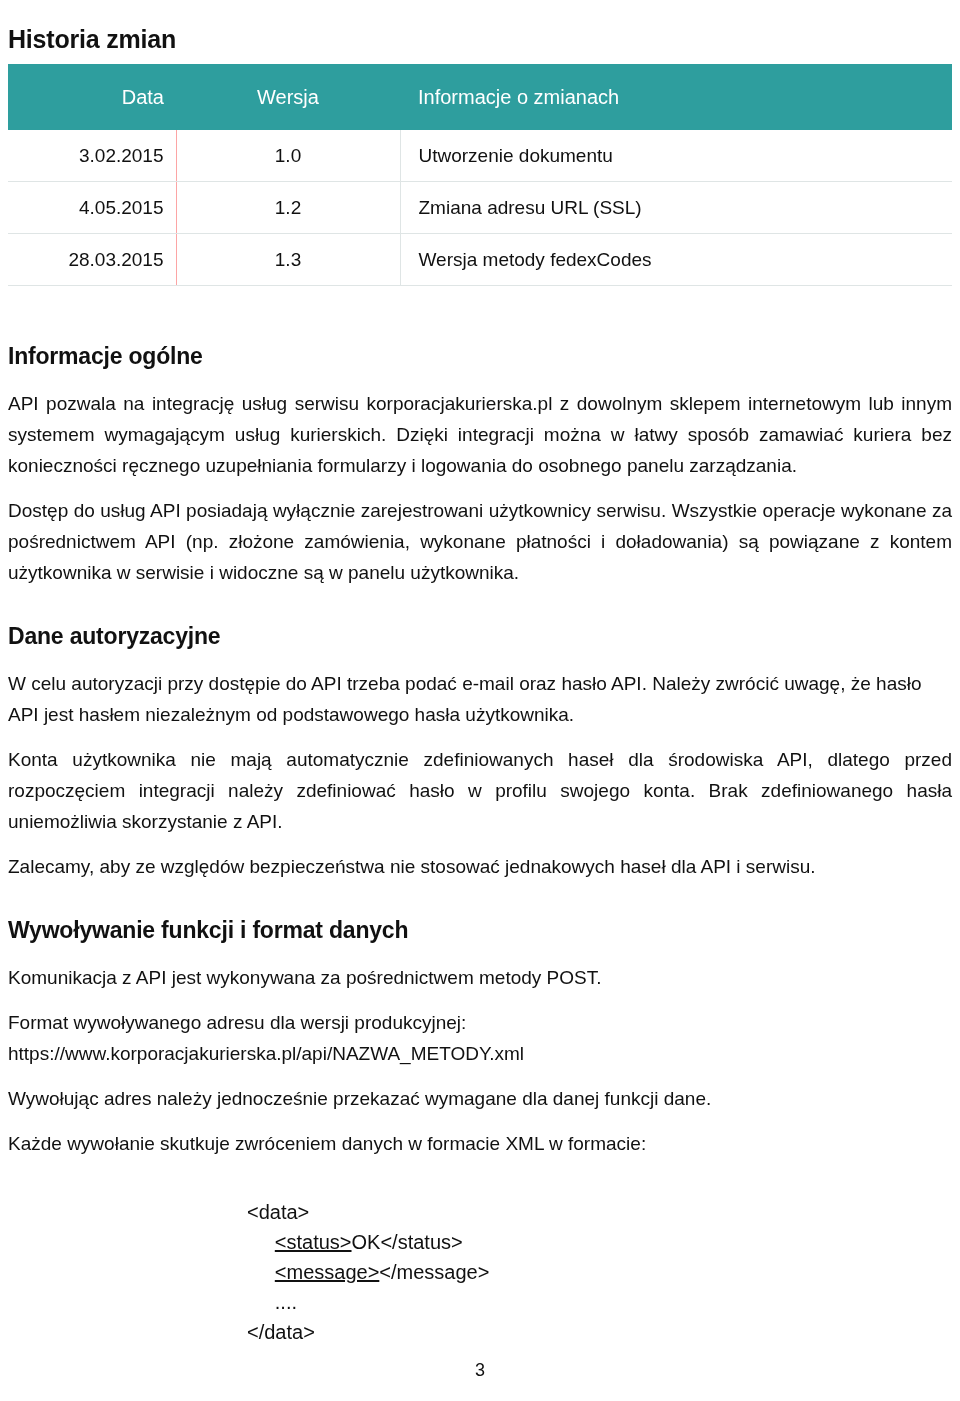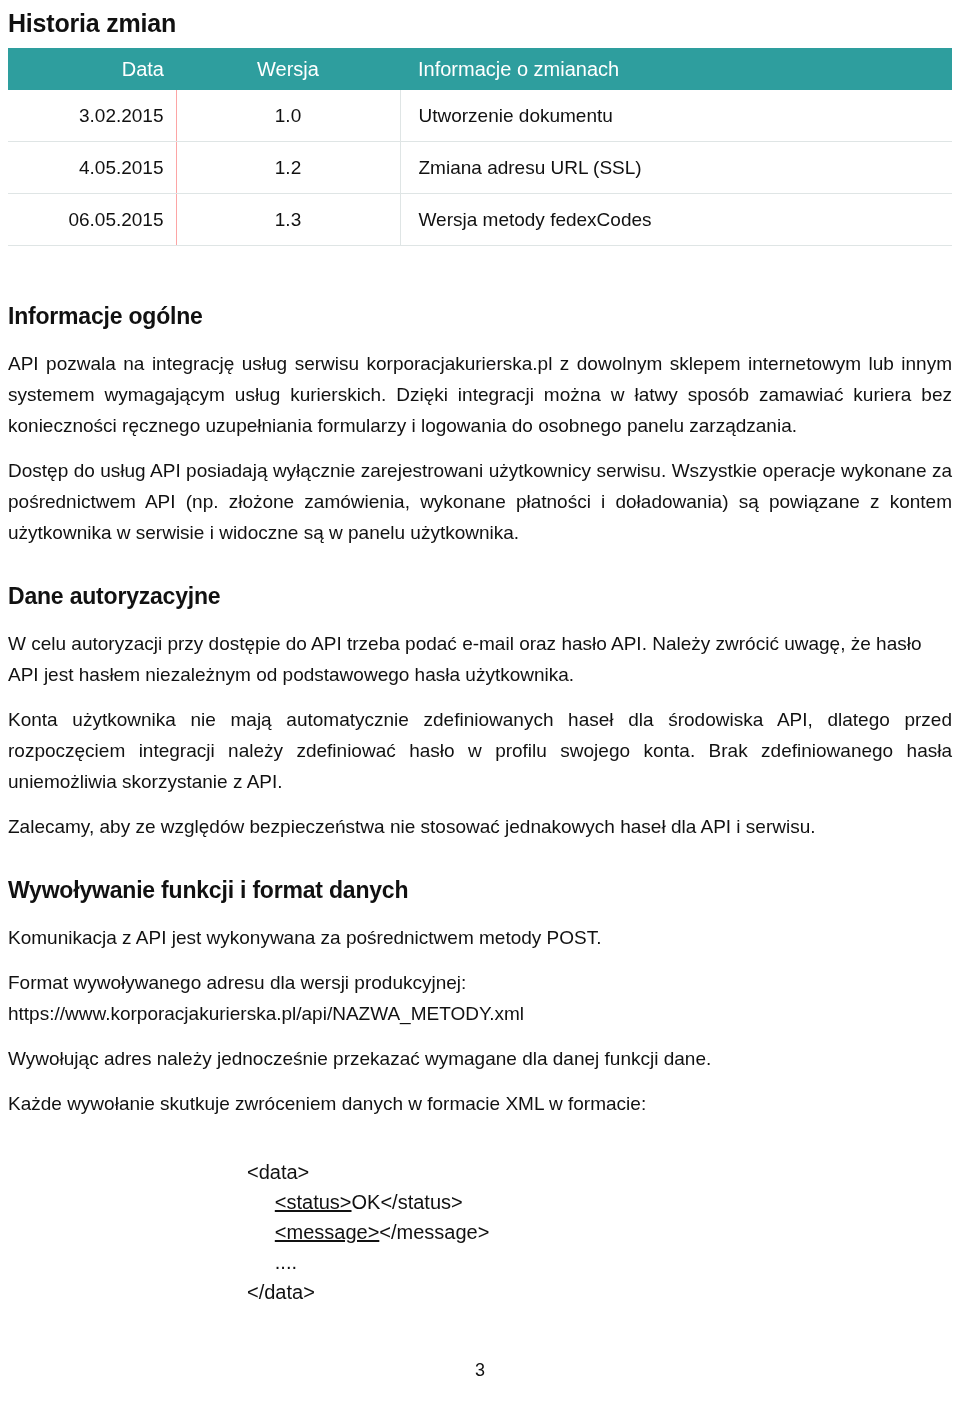--- a/index.html
+++ b/index.html
@@ -18,21 +18,21 @@
   .page {
     position: relative;
     width: 960px;
     height: 1401px;
     padding: 0;
     box-sizing: border-box;
   }
   .content {
     position: absolute;
     left: 8px;
-    top: 0;
+    top: 16px;
     width: 944px;
   }
 
   
   h1.doc-h {
     font-size: 25px;
     font-weight: bold;
     letter-spacing: -0.2px;
     margin: 8px 0 0 0;
     line-height: 30px;
@@ -54,21 +54,21 @@
     border-collapse: collapse;
     table-layout: fixed;
   }
   .history-table thead th {
     background: #2e9e9e;
     color: #ffffff;
     font-weight: normal;
     font-size: 20px;
     height: 42px;
     vertical-align: middle;
-    padding: 0 12px;
+    padding: 12px 12px;
     border: none;
   }
   .history-table thead th.c-date   { width: 144px; text-align: right; }
   .history-table thead th.c-ver    { width: 200px; text-align: center; }
   .history-table thead th.c-info   { text-align: left; padding-left: 18px; }
 
   .history-table tbody td {
     font-size: 19px;
     height: 51px;
     vertical-align: middle;
@@ -158,21 +158,21 @@
           <td class="c-date">3.02.2015</td>
           <td class="c-ver">1.0</td>
           <td class="c-info">Utworzenie dokumentu</td>
         </tr>
         <tr>
           <td class="c-date">4.05.2015</td>
           <td class="c-ver">1.2</td>
           <td class="c-info">Zmiana adresu URL (SSL)</td>
         </tr>
         <tr>
-          <td class="c-date">06.05.2015</td>
+          <td class="c-date">28.03.2015</td>
           <td class="c-ver">1.3</td>
           <td class="c-info">Wersja metody fedexCodes</td>
         </tr>
       </tbody>
     </table>
 
     <div class="sp-56"></div>
 
     <h2 class="sec-h">Informacje ogólne</h2>
     <div class="sp-18"></div>

